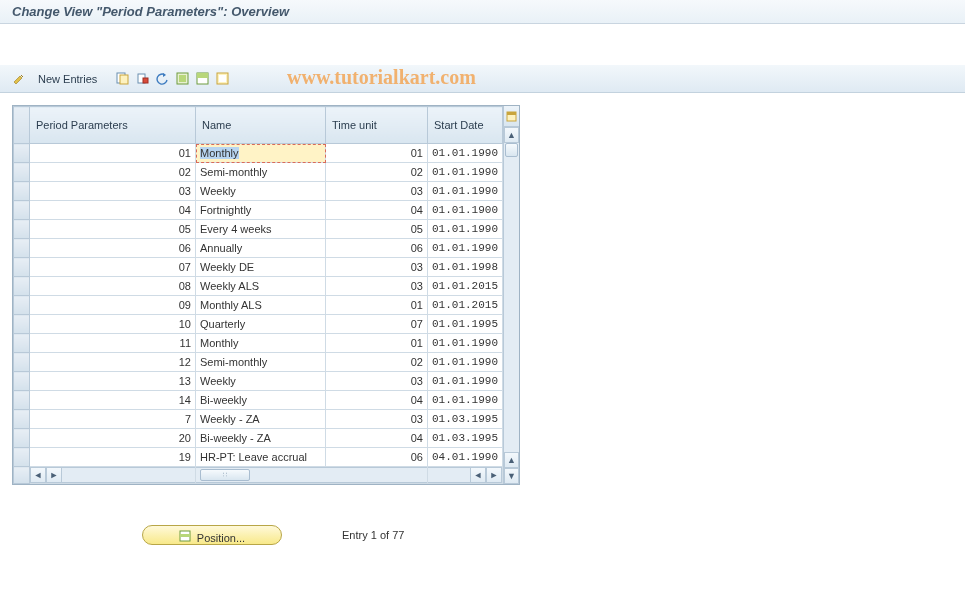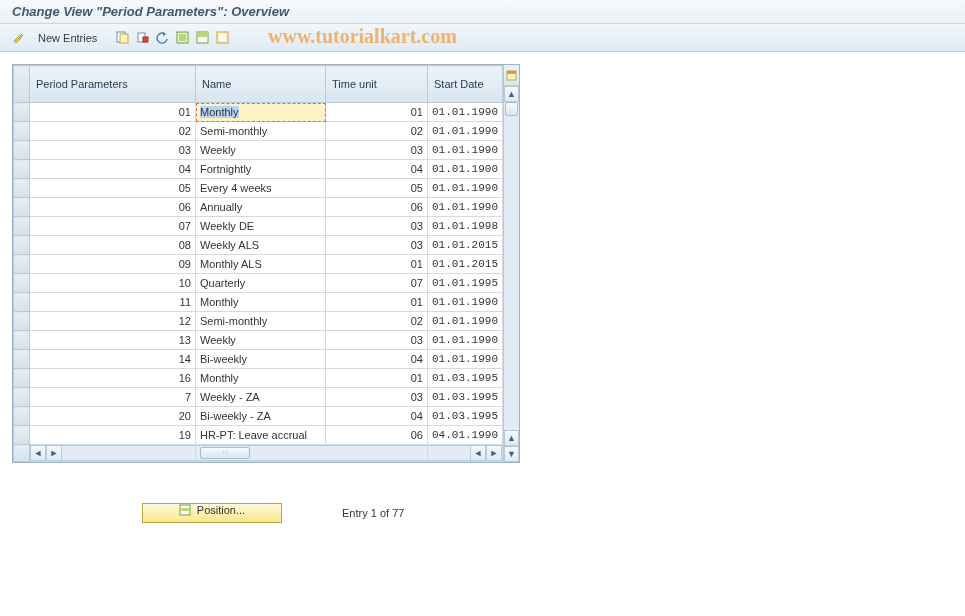--- a/index.html
+++ b/index.html
@@ -28,20 +28,21 @@
   }
   .toolbar {
     background: linear-gradient(#f2f7fb, #dfeaf3);
     border-bottom: 1px solid #c3d2de;
     padding: 4px 10px;
     height: 28px;
     display: flex;
     align-items: center;
     gap: 2px;
     position: relative;
+    margin-top: 41px;
   }
   .tb-icon {
     width: 18px;
     height: 18px;
     display: inline-flex;
     align-items: center;
     justify-content: center;
     border-radius: 2px;
     font-size: 12px;
     line-height: 1;
@@ -51,21 +52,21 @@
     font-size: 11px;
     color: #2b3d4f;
     cursor: default;
     margin-right: 6px;
   }
   .watermark {
     color: #f2ab61;
     font-size: 20px;
     font-weight: bold;
     position: absolute;
-    left: 268px;
+    left: 287px;
     top: 1px;
     font-family: Georgia, serif;
     opacity: 0.9;
     pointer-events: none;
   }
   .content {
     padding: 12px;
   }
   .grid-wrap {
     display: inline-flex;
@@ -151,23 +152,23 @@
     display:flex;
     align-items:center;
     gap: 60px;
     padding-left: 130px;
   }
   .pos-btn {
     width: 140px;
     height: 20px;
     background: linear-gradient(#fff9d9,#f8e98a);
     border: 1px solid #b8a647;
-    border-radius: 0;
+    border-radius: 10px;
     display:flex;
-    align-items:flex-start;
+    align-items:flex-end;
     justify-content:center;
     gap:6px;
     font-size:11px;
     color:#333;
     cursor:default;
   }
   .pos-btn .pico { font-size:11px; color:#3e6c3e;}
   .entry-text { font-size:11px; color:#333;}
 </style>
 </head>
@@ -327,27 +328,20 @@
             <td class="col-name">Weekly</td>
             <td class="col-tu">03</td>
             <td class="col-sd">01.01.1990</td>
           </tr>
           <tr>
             <td class="sel"></td>
             <td class="col-pp">14</td>
             <td class="col-name">Bi-weekly</td>
             <td class="col-tu">04</td>
             <td class="col-sd">01.01.1990</td>
-          </tr>
-          <tr>
-            <td class="sel"></td>
-            <td class="col-pp">16</td>
-            <td class="col-name">Monthly</td>
-            <td class="col-tu">01</td>
-            <td class="col-sd">01.03.1995</td>
           </tr>
           <tr>
             <td class="sel"></td>
             <td class="col-pp">7</td>
             <td class="col-name">Weekly - ZA</td>
             <td class="col-tu">03</td>
             <td class="col-sd">01.03.1995</td>
           </tr>
           <tr>
             <td class="sel"></td>

